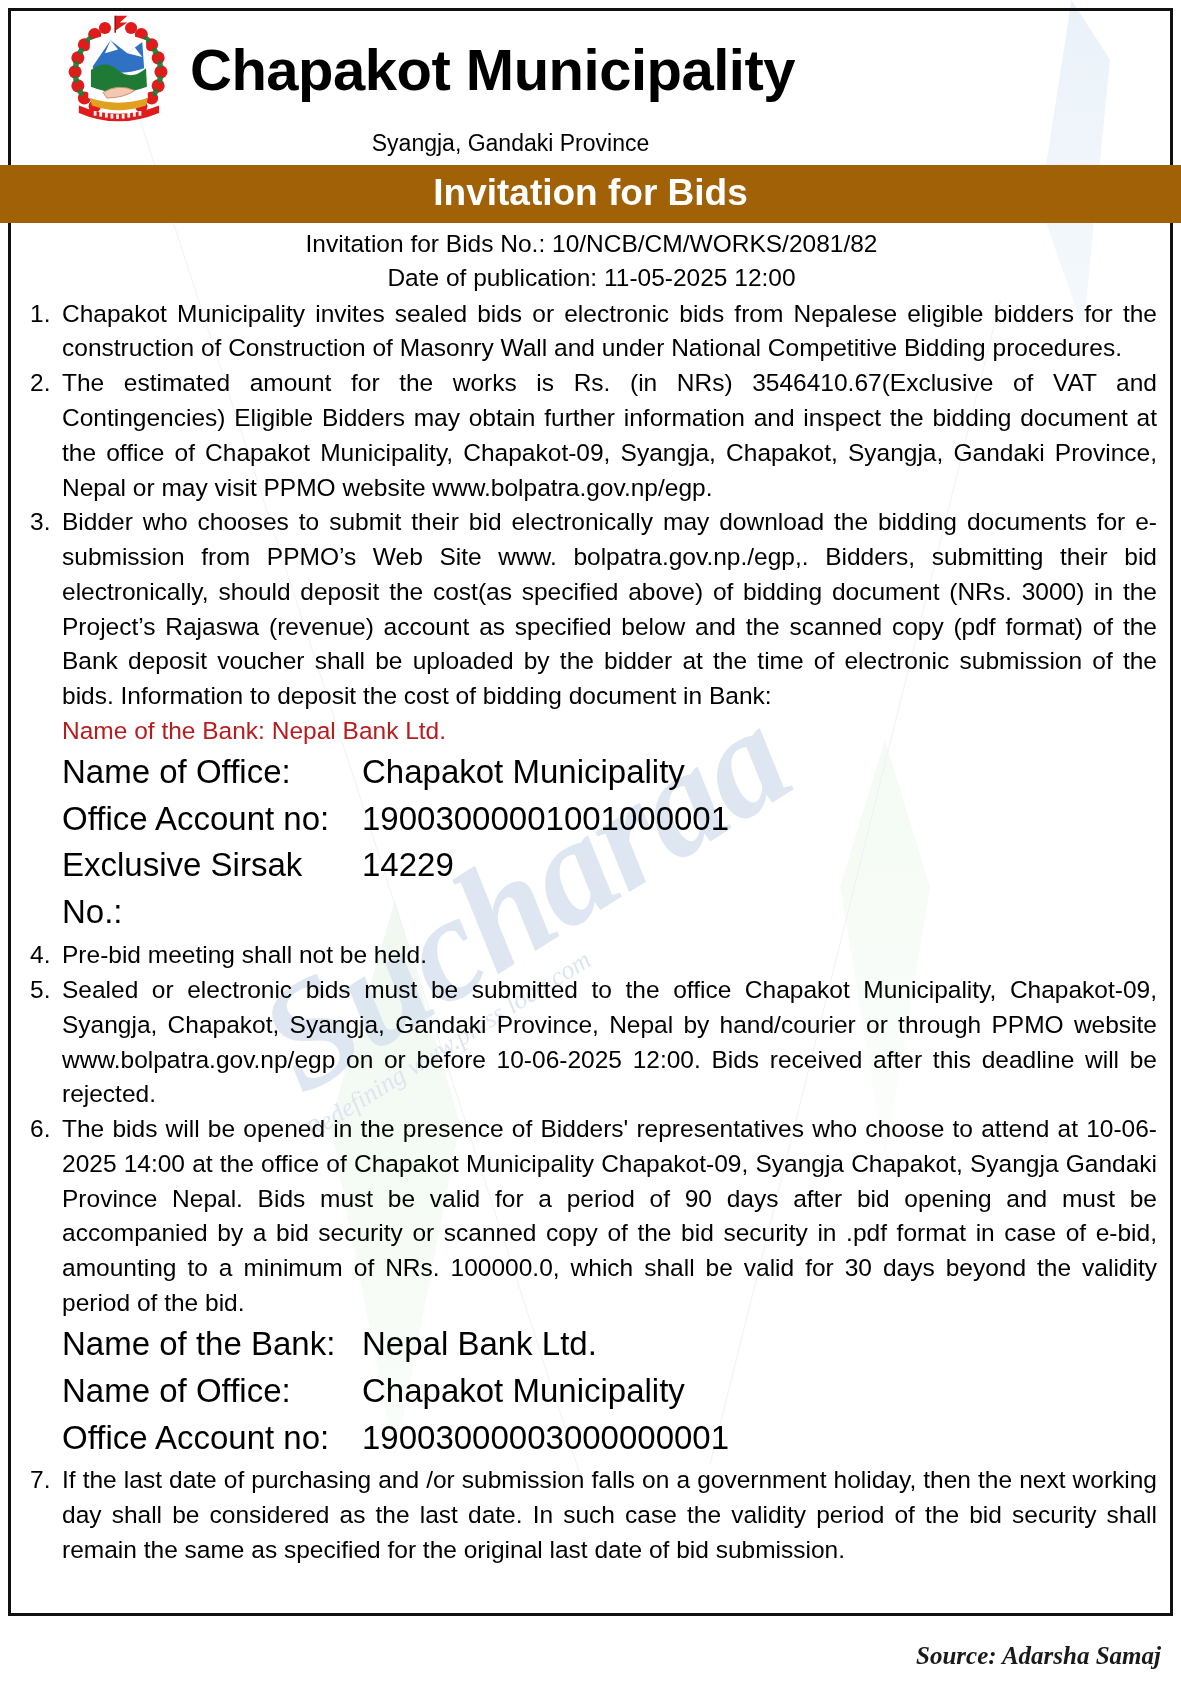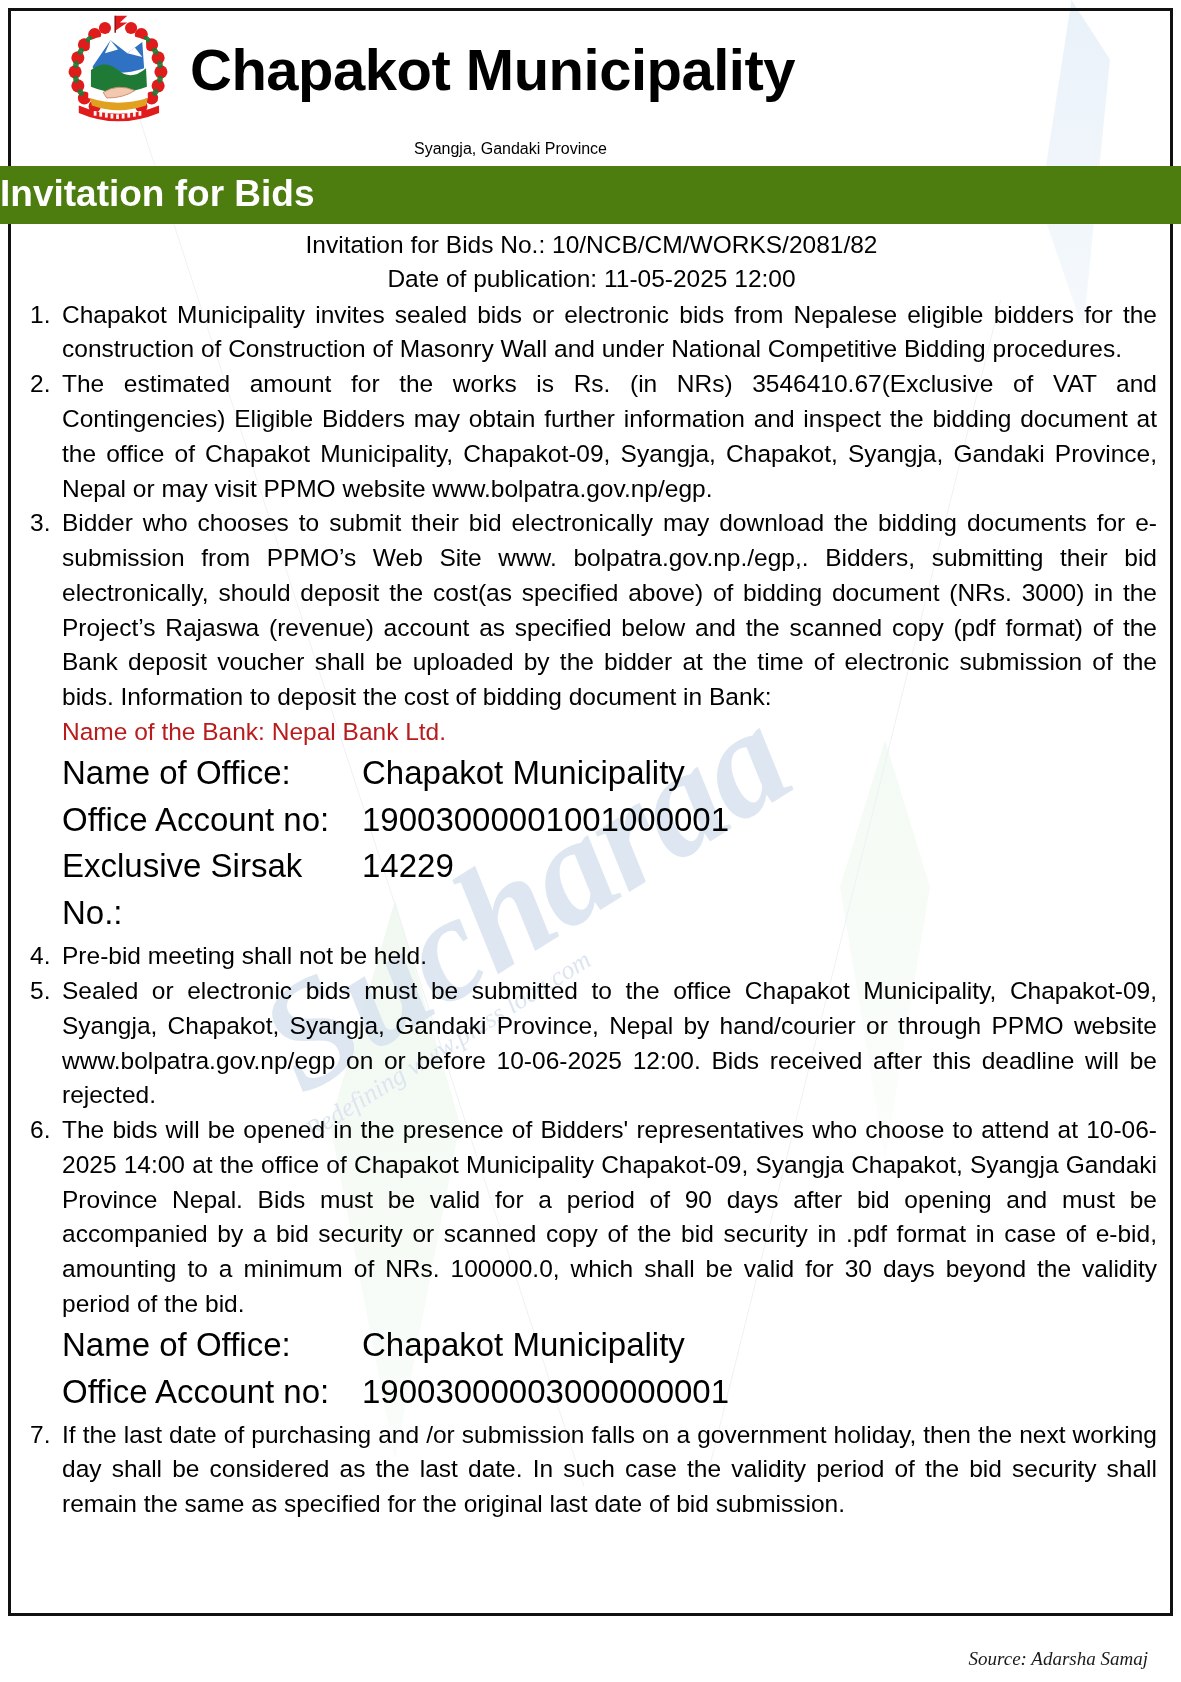--- a/index.html
+++ b/index.html
@@ -116,32 +116,33 @@
   .org-title {
     font-size: 58px;
     font-weight: bold;
     letter-spacing: -0.5px;
     line-height: 1.05;
     color: #000;
     white-space: nowrap;
   }
   .org-sub {
     text-align: center;
-    font-size: 16px;
-    color: #000;
-    margin-top: 12px;
+    font-size: 23px;
+    color: #000;
+    margin-top: 2px;
     padding-right: 160px;
   }
 
   
   .title-bar {
     position: relative;
     z-index: 3;
-    background: #4d7c0f;
+    background: #a16207;
     color: #ffffff;
+    text-align: center;
     font-size: 37px;
     font-weight: bold;
     padding: 7px 0 9px 0;
     letter-spacing: 0px;
   }
 
   
   .body-wrap {
     position: relative;
     z-index: 3;
@@ -190,27 +191,28 @@
     line-height: 1.42;
     color: #000;
     padding-left: 36px;
   }
   .kv .k { width: 300px; flex: 0 0 300px; }
   .kv .v { flex: 1 1 auto; }
 
   
   .source-line {
     position: absolute;
-    right: 33px;
+    right: 20px;
     bottom: 12px;
     z-index: 4;
     font-family: "Liberation Serif", serif;
     font-style: italic;
-    font-size: 19px;
+    font-size: 25px;
     color: #1a1a1a;
+    font-weight: bold;
   }
 </style>
 </head>
 <body>
 
 <div class="page">
 
   <div class="watermark-layer">
     <div class="wm-shape wm-blue"></div>
     <div class="wm-shape wm-green"></div>
@@ -350,20 +352,24 @@
       </li>
 
       <li>
         <span class="num">6.</span>
         <span>The bids will be opened in the presence of Bidders' representatives who choose to attend at 10-06-2025 14:00 at the office of Chapakot Municipality Chapakot-09, Syangja Chapakot, Syangja Gandaki Province Nepal. Bids must be valid for a period of 90 days after bid opening and must be accompanied by a bid security or scanned copy of the bid security in .pdf format in case of e-bid, amounting to a minimum of NRs. 100000.0, which shall be valid for 30 days beyond the validity period of the bid.</span>
       </li>
     </ol>
 
     <div>
       <div class="kv">
+        <span class="k">Name of the Bank:</span>
+        <span class="v">Nepal Bank Ltd.</span>
+      </div>
+      <div class="kv">
         <span class="k">Name of Office:</span>
         <span class="v">Chapakot Municipality</span>
       </div>
       <div class="kv">
         <span class="k">Office Account no:</span>
         <span class="v">19003000003000000001</span>
       </div>
     </div>
 
     <ol class="items">

